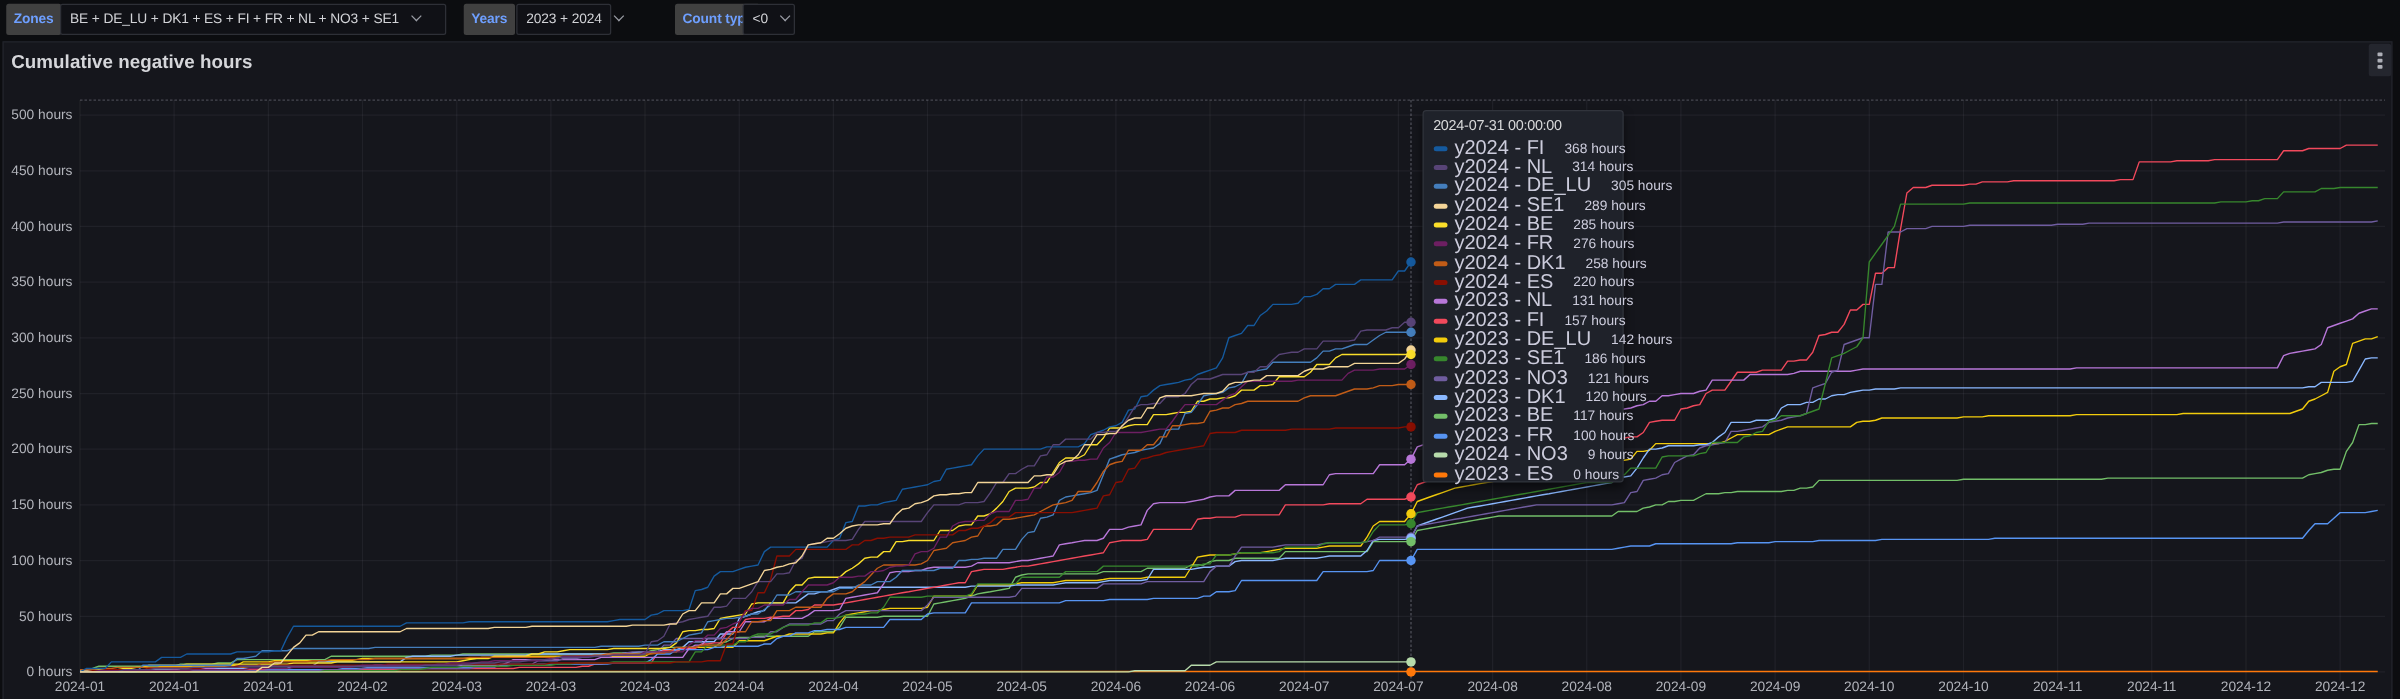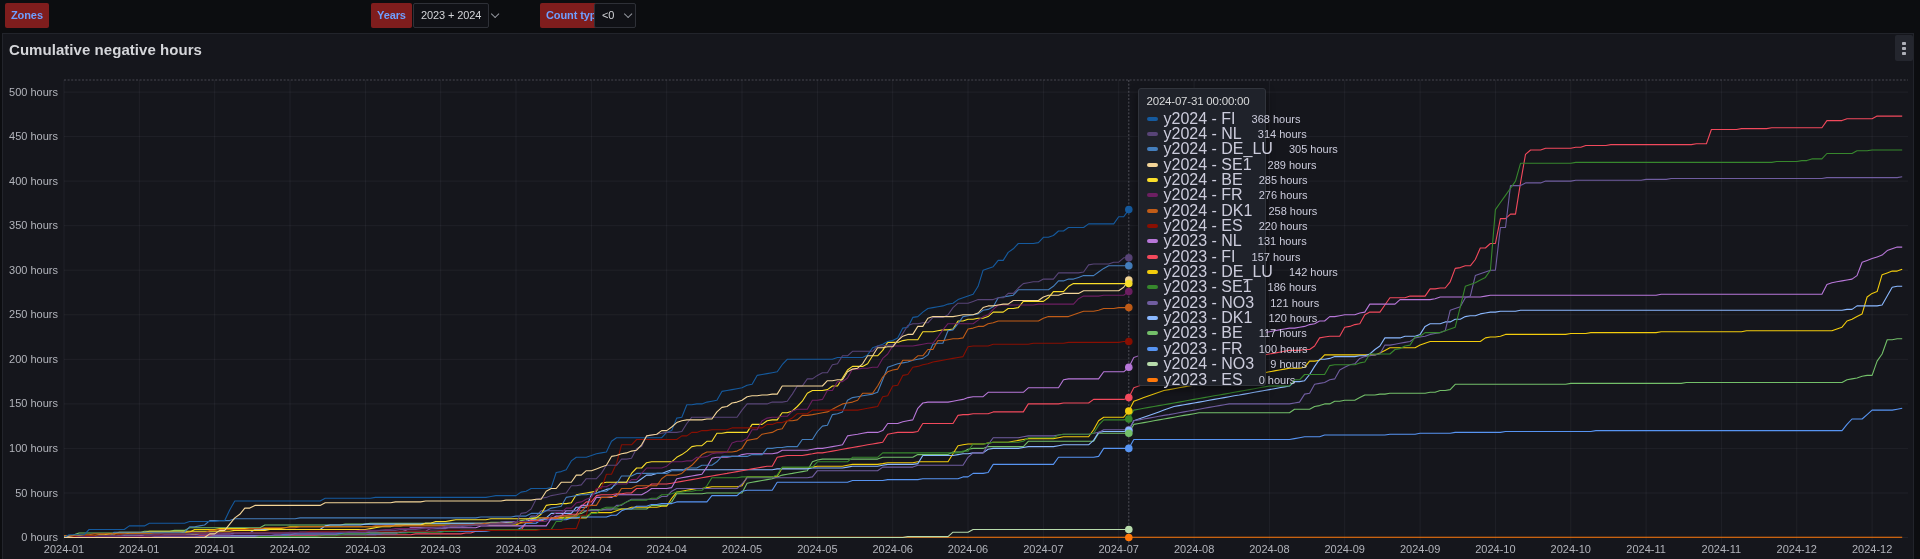--- a/index.html
+++ b/index.html
@@ -1,37 +1,38 @@
 <!DOCTYPE html>
 <html><head><meta charset="utf-8">
 <style>
 * { margin:0; padding:0; box-sizing:border-box; }
 html,body { width:1920px; height:559px; background:#0c0d10; font-family:"Liberation Sans", sans-serif; overflow:hidden; }
 .topbar { position:absolute; left:0; top:0; width:1920px; height:33px; }
-.chip { position:absolute; top:2.5px; height:25.5px; background:#7f1d1d; border-radius:2px;
+.chip { position:absolute; top:2.5px; height:25.5px; background:#404040; border-radius:2px;
   color:#6e9fff; font-size:11px; font-weight:bold; line-height:25.5px; padding:0 6px; letter-spacing:-0.1px; }
 .dd { position:absolute; top:2.5px; height:25.5px; background:#101116; border:1px solid #2e3037; border-radius:2px;
   color:#d2d3d7; font-size:11px; line-height:23.5px; padding:0 7px; white-space:nowrap; letter-spacing:-0.1px; }
 .cv { display:inline-block; width:6px; height:6px; border-right:1.6px solid #9a9da5; border-bottom:1.6px solid #9a9da5;
   transform:rotate(45deg) translateY(-3px); margin-left:9px; }
 .panel { position:absolute; left:2px; top:33px; width:1912px; height:528px; background:#15161c; border:1px solid #22242b; }
 .ptitle { position:absolute; left:9px; top:40.5px; font-size:15px; font-weight:bold; letter-spacing:0.05px; color:#d5d6da; }
 .kebab { position:absolute; left:1895px; top:35px; width:18px; height:26px; background:#24262e; border-radius:2px; }
 .kebab i { position:absolute; left:7.4px; width:3.2px; height:3.2px; border-radius:0.8px; background:#aeb0b8; }
-.tooltip { position:absolute; left:1138px; top:88px; width:128px; height:298px; background:#1f222a;
+.tooltip { position:absolute; left:1138px; top:88px; width:161px; height:298px; background:#1f222a;
   border:1px solid #31343c; border-radius:3px; box-shadow:0 4px 8px rgba(0,0,0,0.5); padding:5px 4px 6px 7.5px; }
 .tt { color:#d8d9da; font-size:11.5px; letter-spacing:-0.2px; line-height:14px; margin-bottom:3px; }
 .tr { display:flex; align-items:center; height:15.35px; }
 .tm { width:11px; height:4px; border-radius:2px; margin-right:6px; flex:none; }
 .tl { color:#ccccdc; font-size:16px; flex:1; white-space:nowrap; }
 .tv { color:#ccccdc; font-size:11px; text-align:right; white-space:nowrap; margin-left:16px; }
 </style></head>
 <body>
 <div class="topbar">
   <div class="chip" style="left:5px">Zones</div>
+  <div class="dd" style="left:48px;width:309px">BE + DE_LU + DK1 + ES + FI + FR + NL + NO3 + SE1<span class="cv"></span></div>
   <div class="chip" style="left:371px">Years</div>
   <div class="dd" style="left:413px;width:76px">2023 + 2024<span class="cv"></span></div>
   <div class="chip" style="left:540px">Count type</div>
   <div class="dd" style="left:594px;width:42px">&lt;0<span class="cv"></span></div>
 </div>
 <div class="panel"></div>
 <div class="ptitle">Cumulative negative hours</div>
 <svg width="1920" height="559" viewBox="0 0 1920 559" style="position:absolute;left:0;top:0">
 <line x1="64" y1="537.5" x2="1908" y2="537.5" stroke="rgba(204,204,220,0.062)" stroke-width="1"></line>
 <line x1="64" y1="493.0" x2="1908" y2="493.0" stroke="rgba(204,204,220,0.062)" stroke-width="1"></line>

